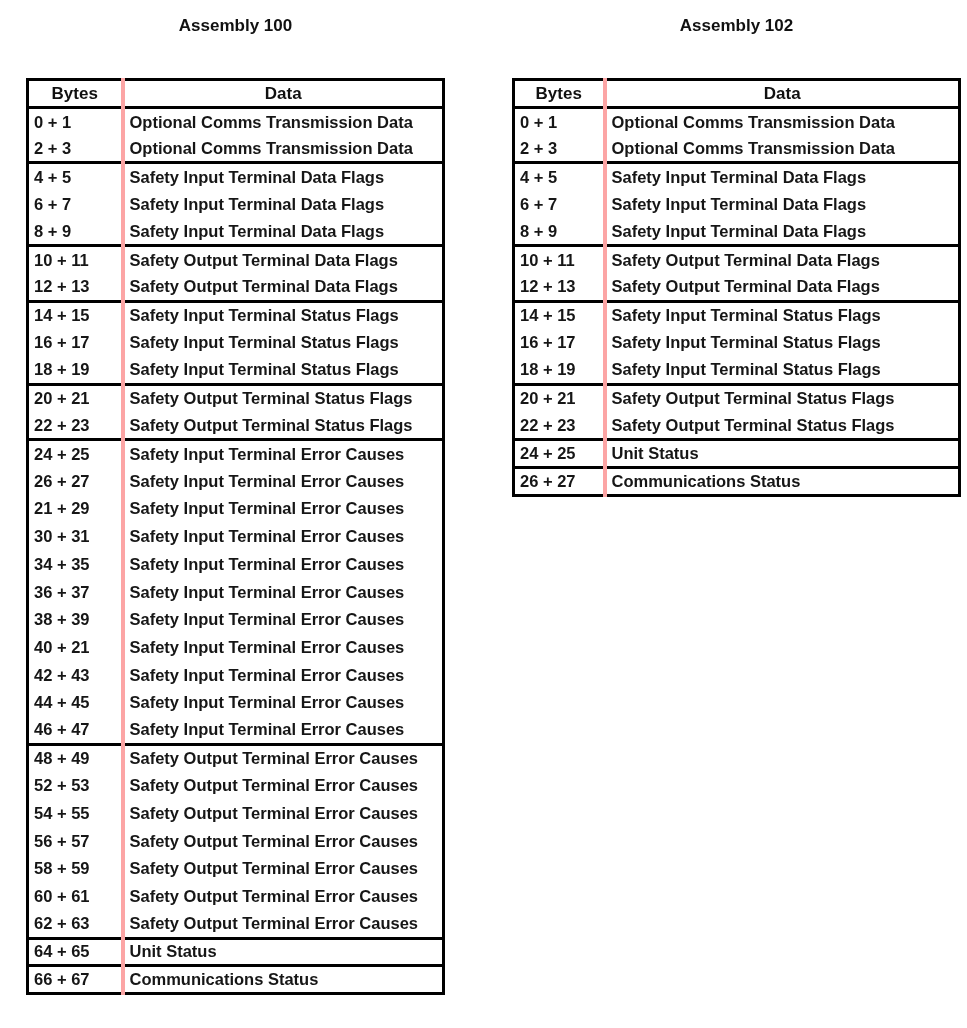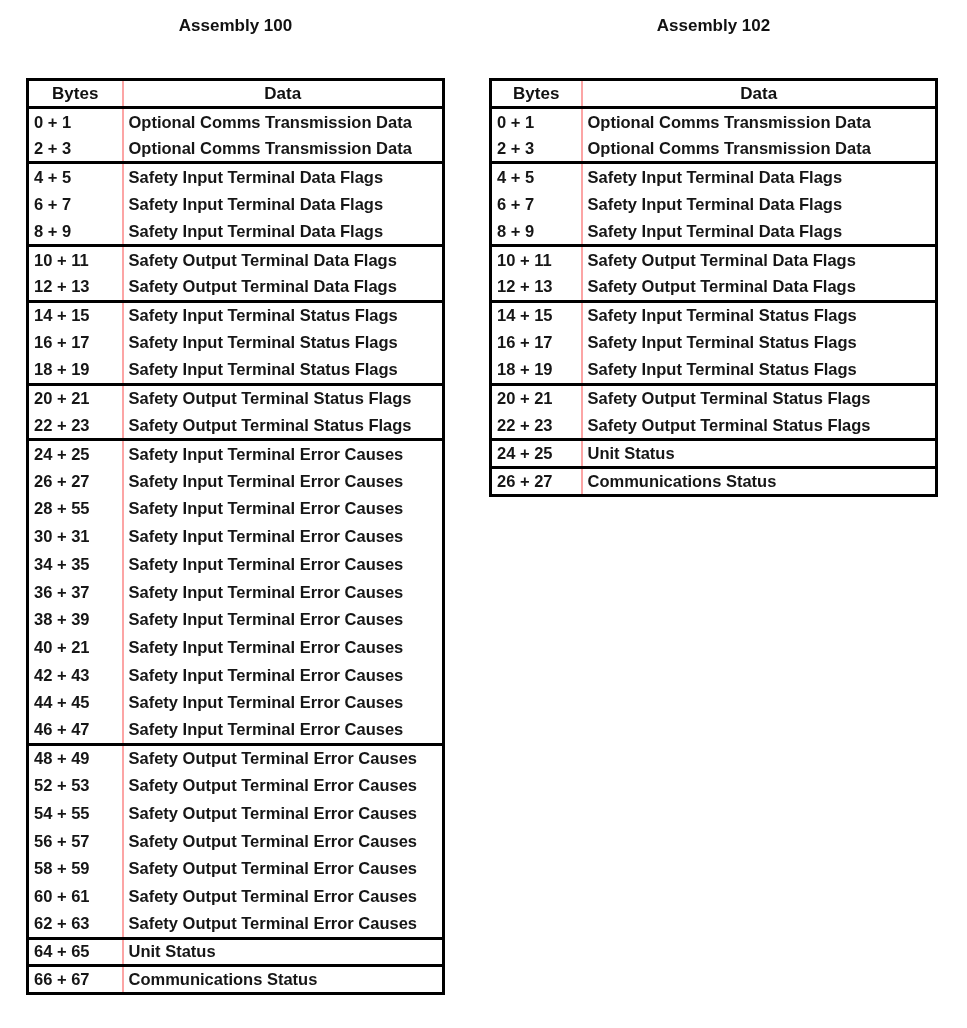--- a/index.html
+++ b/index.html
@@ -4,21 +4,21 @@
 <style>
   * { margin: 0; padding: 0; box-sizing: border-box; }
   html, body { width: 967px; height: 1028px; background: #ffffff; }
   body {
     position: relative;
     font-family: "Liberation Sans", sans-serif;
     color: #151515;
   }
   .table-block { position: absolute; }
   .block-100 { left: 26px; top: 13px; width: 419px; }
-  .block-102 { left: 489px; top: 13px; width: 449px; }
+  .block-102 { left: 512px; top: 13px; width: 449px; }
   .tbl-title {
     text-align: center;
     font-size: 17px;
     font-weight: 600;
     height: 25px;
     line-height: 25px;
     margin-bottom: 4px;
     color: #111;
   }
   table {
@@ -40,21 +40,21 @@
   td {
     font-size: 16.5px;
     font-weight: 600;
     height: 27.7px;
     padding: 0 3px 0 5px;
     white-space: nowrap;
     overflow: hidden;
     vertical-align: middle;
     color: #161616;
   }
-  td + td, th + th { border-left: 2px solid #fca5a5; }
+  td + td, th + th { border-left: 4px solid #fca5a5; }
   .block-100 col.c-bytes { width: 95px; }
   .block-102 col.c-bytes { width: 91px; }
 </style>
 </head>
 <body>
 
 <div class="table-block block-100">
   <div class="tbl-title">Assembly 100</div>
   <table>
       <colgroup>
@@ -128,21 +128,21 @@
       <tbody>
         <tr>
           <td>24 + 25</td>
           <td>Safety Input Terminal Error Causes</td>
         </tr>
         <tr>
           <td>26 + 27</td>
           <td>Safety Input Terminal Error Causes</td>
         </tr>
         <tr>
-          <td>28 + 55</td>
+          <td>21 + 29</td>
           <td>Safety Input Terminal Error Causes</td>
         </tr>
         <tr>
           <td>30 + 31</td>
           <td>Safety Input Terminal Error Causes</td>
         </tr>
         <tr>
           <td>34 + 35</td>
           <td>Safety Input Terminal Error Causes</td>
         </tr>

